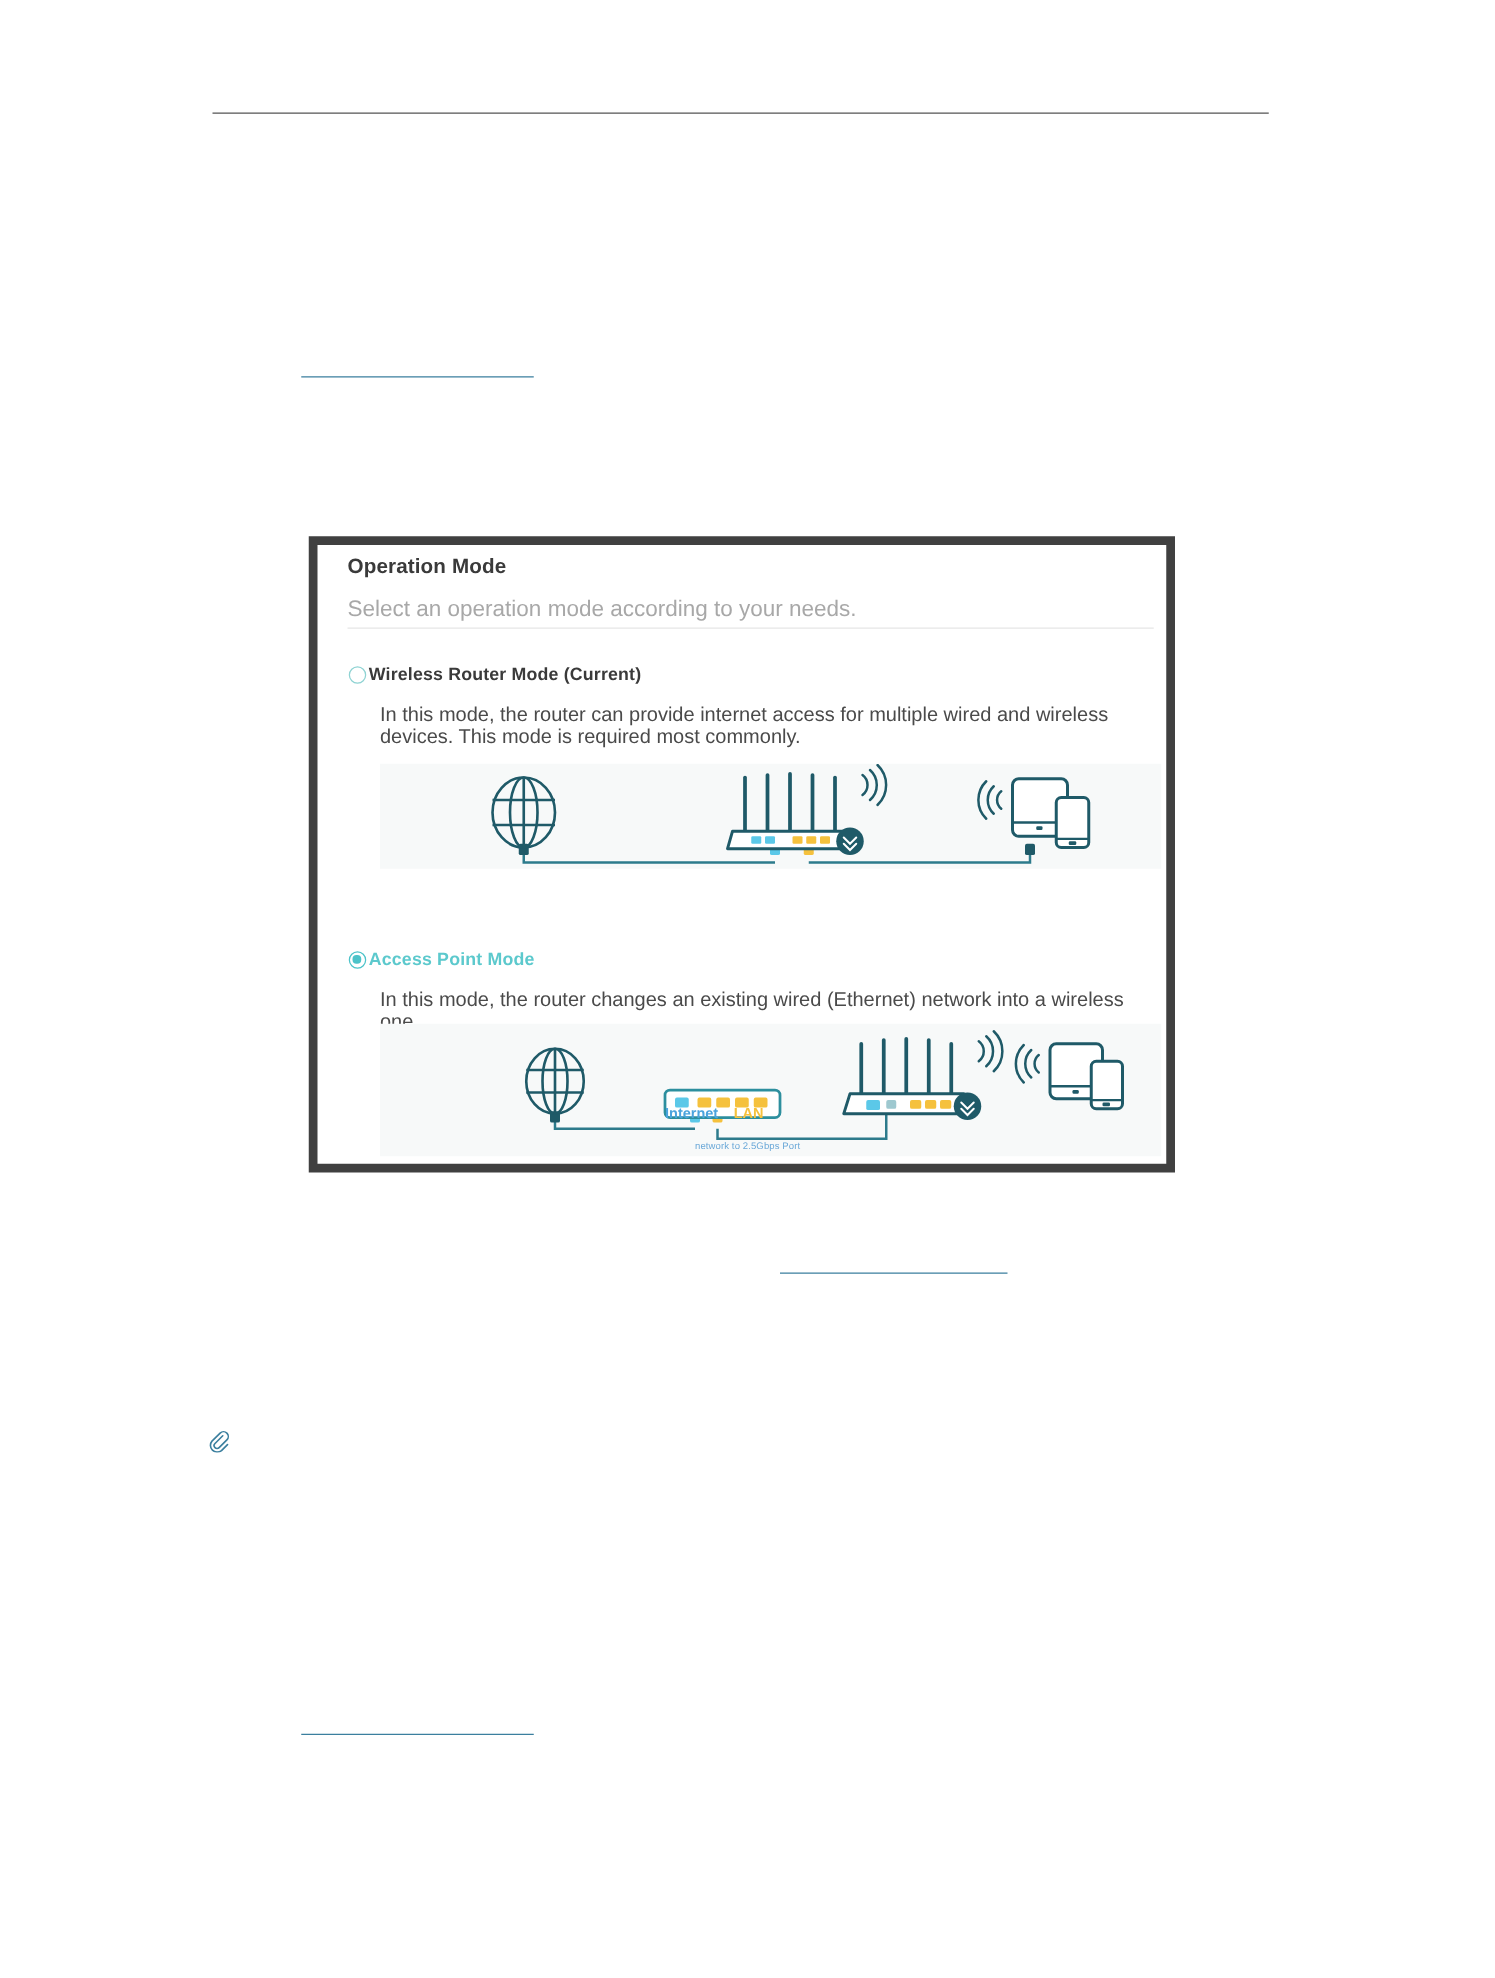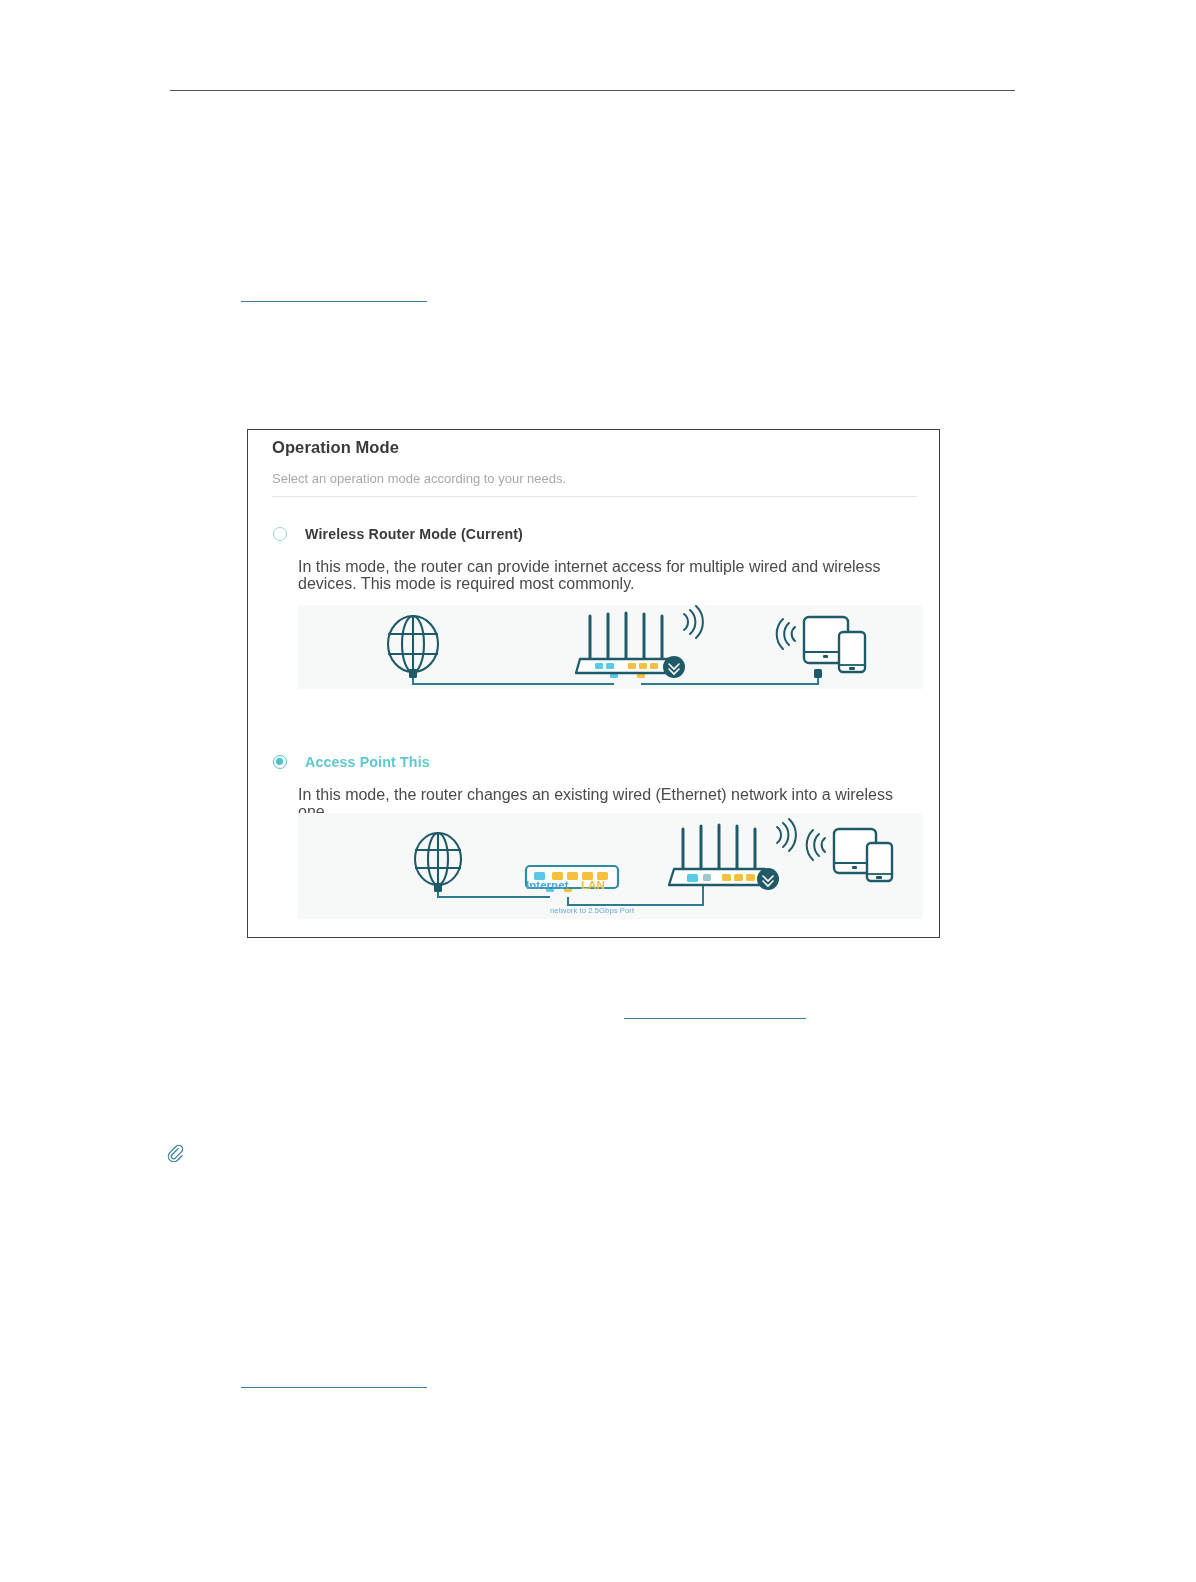--- a/index.html
+++ b/index.html
@@ -57,37 +57,37 @@
   .note-icon svg { display: block; }
 
   
   .panel {
     position: absolute;
     left: 247px;
     top: 429px;
     width: 693px;
     height: 509px;
     background: #ffffff;
-    border: 1px solid #404040;
+    border: 7px solid #404040;
     box-sizing: border-box;
   }
   .panel-title {
     position: absolute;
     left: 24px;
     top: 8px;
     font-size: 16.5px;
     font-weight: bold;
     color: #3a3a3a;
     letter-spacing: 0.1px;
   }
   .panel-subtitle {
     position: absolute;
     left: 24px;
     top: 41px;
-    font-size: 13px;
+    font-size: 18px;
     color: #a8a8a8;
   }
   .panel-divider {
     position: absolute;
     left: 24px;
     top: 66px;
     width: 645px;
     height: 0;
     border-top: 1px solid #e6e6e6;
   }
@@ -96,21 +96,21 @@
   .mode-block { position: absolute; left: 0; width: 100%; }
   #mode-block-0 { top: 96px; }
   #mode-block-1 { top: 324px; }
 
   .mode-header {
     position: absolute;
     left: 25px;
     top: 0;
     display: flex;
     align-items: center;
-    gap: 18px;
+    gap: 2px;
     cursor: pointer;
   }
   .radio {
     width: 14px;
     height: 14px;
     border-radius: 50%;
     box-sizing: border-box;
     flex: 0 0 auto;
     position: relative;
   }
@@ -270,21 +270,21 @@
           <rect x="551" y="62" width="6" height="3" rx="1" fill="#1f5a68"></rect>
         </g>
       </svg>
     </div>
   </div>
 
   <div class="mode-block" id="mode-block-1">
 
     <div class="mode-header">
       <span class="radio on"></span>
-      <span class="mode-label selected">Access Point This</span>
+      <span class="mode-label selected">Access Point Mode</span>
     </div>
 
     <div class="mode-desc">In this mode, the router changes an existing wired (Ethernet) network into a wireless one.</div>
 
     <div class="diagram" id="diagram-1">
       <svg width="625" height="106" viewBox="0 0 625 106">
 
         <g stroke="#2d7b8c" stroke-width="2" fill="none">
           <path d="M140 78 L140 84 L252 84"></path>
           <path d="M270 84 L270 92 L405 92 L405 72"></path>

